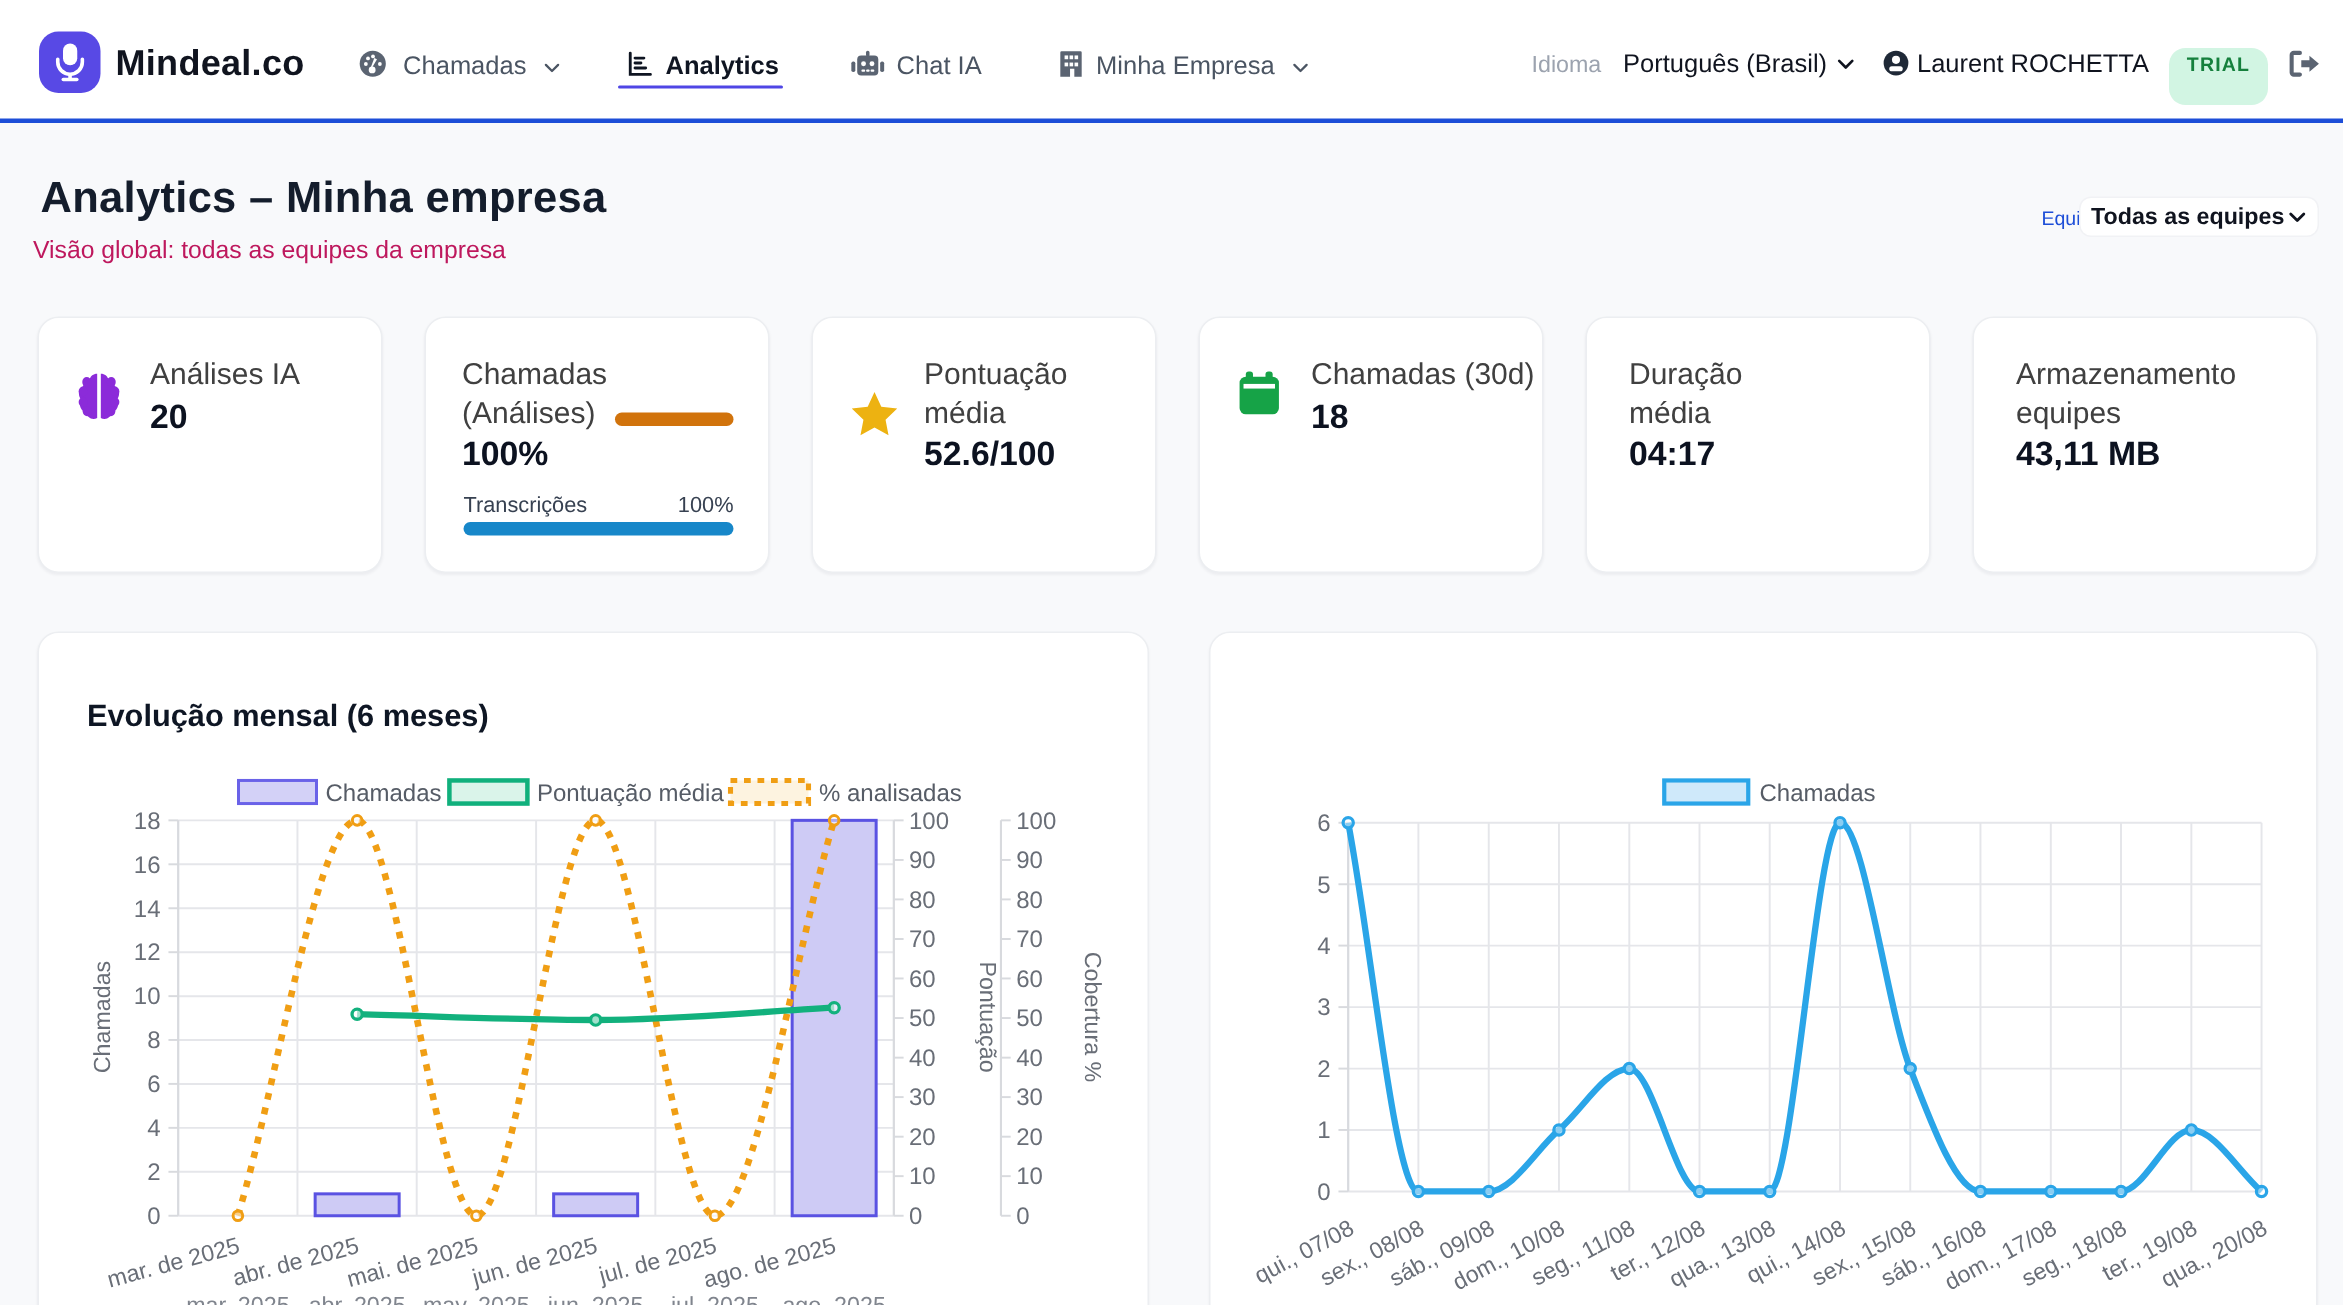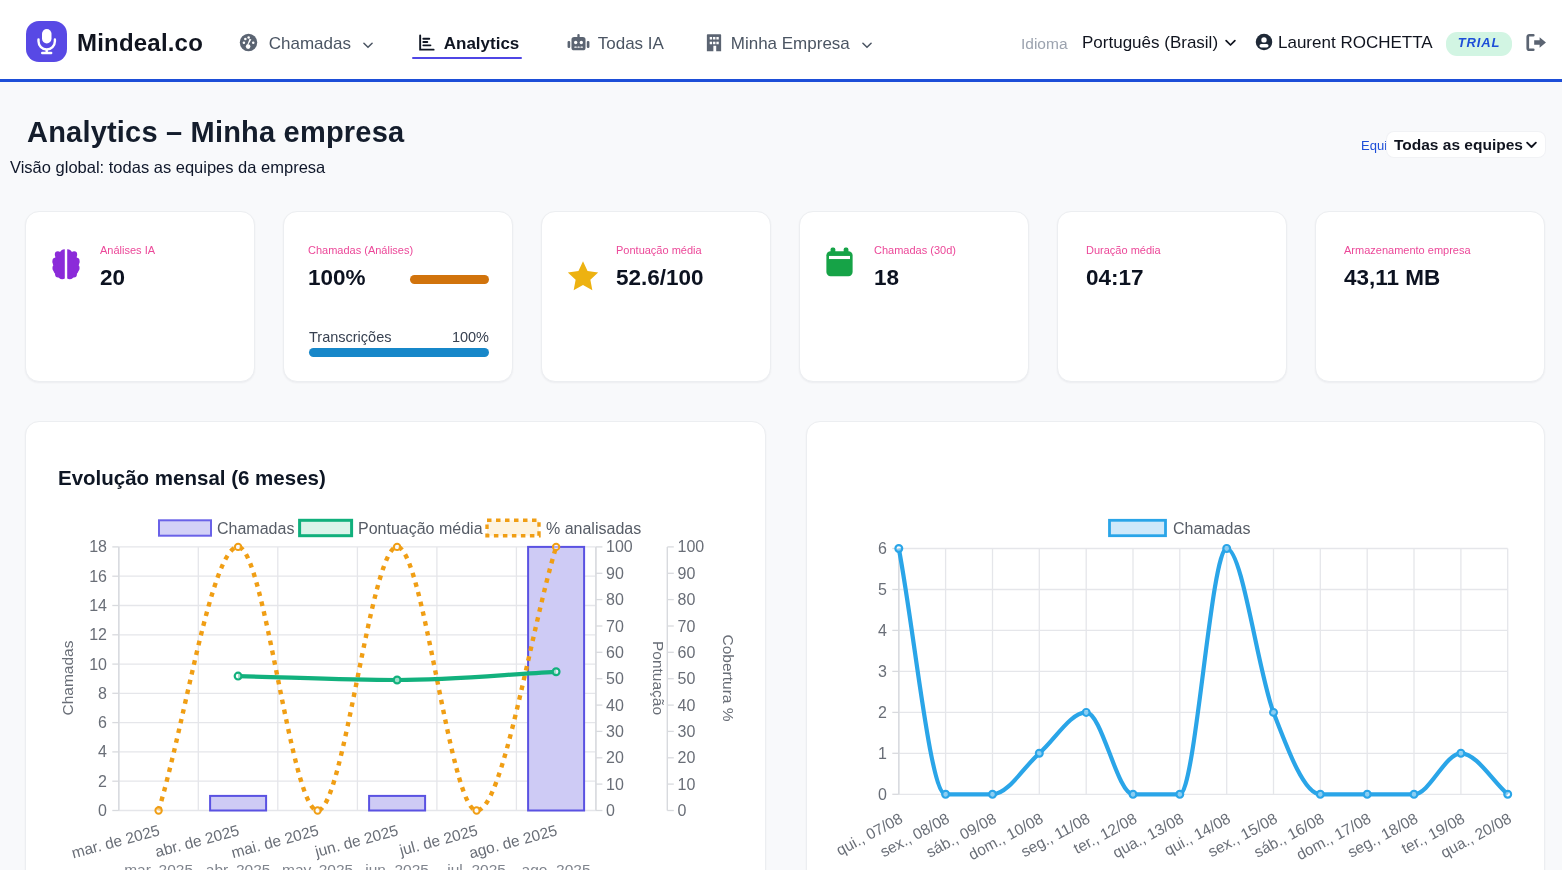--- a/index.html
+++ b/index.html
@@ -10,32 +10,32 @@
 
   
   header { position:absolute; left:0; top:0; width:1562px; height:82px; background:#fff; border-bottom:3px solid #1d4ed8; z-index:5; }
   .logo { position:absolute; left:26px; top:21px; width:41px; height:41px; border-radius:13px; background:#5849e5; }
   .brand { position:absolute; left:77px; top:29px; font-size:24px; font-weight:bold; color:#10141f; letter-spacing:0.2px; }
   .nav-it { position:absolute; top:33px; height:24px; font-size:17px; color:#4b5563; white-space:nowrap; }
   .nav-it svg { vertical-align:-3px; }
   .nav-act { color:#0f1522; font-weight:bold; }
   .underline { position:absolute; left:412px; top:56.5px; width:110px; height:2.6px; background:#4f46e5; border-radius:2px; }
   .hdr-right { position:absolute; top:33px; font-size:17px; color:#10141f; white-space:nowrap; }
-  .trial { position:absolute; left:1446px; top:32px; width:66px; height:24px; border-radius:11px; background:#d2f5e3; color:#1d4ed8; font-size:13px; font-weight:bold; text-align:center; line-height:21px; letter-spacing:0.8px;font-style:italic; }
+  .trial { position:absolute; left:1446px; top:32px; width:66px; height:38px; border-radius:11px; background:#d2f5e3; color:#15803d; font-size:13px; font-weight:bold; text-align:center; line-height:21px; letter-spacing:0.8px; }
 
   
   h1 { position:absolute; left:27px; top:116px; font-size:29px; font-weight:bold; color:#141d2c; letter-spacing:0.2px; }
-  .sub { position:absolute; left:10px; top:158px; font-size:16.5px; color:#0f172a; }
+  .sub { position:absolute; left:22px; top:158px; font-size:16.5px; color:#be185d; }
   .equipe-lbl { position:absolute; left:1361px; top:138px; font-size:13px; color:#1d4ed8; }
   .equipe-sel { position:absolute; left:1387px; top:132px; width:158px; height:25px; background:#fff; border-radius:7px; font-size:15.5px; font-weight:bold; color:#10141f; line-height:25px; padding-left:7px; box-shadow:0 0 0 1px #f1f2f5; }
 
   
   .card { position:absolute; background:#fff; border:1px solid #eceef1; border-radius:14px; box-shadow:0 1px 2px rgba(16,24,40,.05); }
   .kpi { top:211px; width:230px; height:171px; padding:26px 25px 0 24px; }
-  .kpi .lab { font-size:11px; color:#ec4899; line-height:25.5px; }
+  .kpi .lab { font-size:20px; color:#404040; line-height:25.5px; }
   .kpi .val { font-size:22.5px; font-weight:bold; color:#0c1220; line-height:27px; margin-top:0px; }
   .kicon { position:absolute; left:24px; top:35px; }
   .ktext { margin-left:50px; width:122px; }
   .row2 { display:flex; justify-content:space-between; font-size:14.5px; color:#374151; }
   .pbar { height:9.4px; border-radius:5px; margin-top:3px; }
 
   
   .chart-card { top:421px; height:480px; }
   .chart-title { position:absolute; left:32px; top:44px; font-size:20.5px; font-weight:bold; color:#0e1624; }
 </style>
@@ -89,21 +89,21 @@
       <rect x="14.5" y="1" width="3" height="5" rx="1.4"></rect>
       <rect x="7" y="5" width="18" height="17" rx="3.4"></rect>
       <g fill="#fff">
           <circle cx="12.4" cy="12" r="2.1"></circle>
           <circle cx="19.6" cy="12" r="2.1"></circle>
           <rect x="10.6" y="17" width="3.2" height="1.8" rx="0.8"></rect>
           <rect x="14.6" y="17" width="3" height="1.8" rx="0.8"></rect>
           <rect x="18.4" y="17" width="3.2" height="1.8" rx="0.8"></rect>
         </g>
     </svg>
-    <span style="margin-left:2px">Todas IA</span>
+    <span style="margin-left:2px">Chat IA</span>
   </div>
 
   <div class="nav-it" style="left:706px">
     <svg width="16" height="19" viewBox="0 0 20 24" fill="#5b6472">
       <path d="M2 1.5h16a1 1 0 0 1 1 1V23h-6.2v-6.8h-3.6V23H1V2.5a1 1 0 0 1 1-1z"></path>
       <g fill="#fff">
           <rect x="4.6" y="5" width="3" height="3.2"></rect>
           <rect x="8.8" y="5" width="3" height="3.2"></rect>
           <rect x="13" y="5" width="3" height="3.2"></rect>
           <rect x="4.6" y="11" width="3" height="3.2"></rect>
@@ -204,21 +204,21 @@
     <div class="val">18</div>
   </div>
 </div>
 
 <div class="card kpi" style="left:1057px; padding-left:28px">
   <div class="lab" style="width:130px">Duração média</div>
   <div class="val">04:17</div>
 </div>
 
 <div class="card kpi" style="left:1315px; padding-left:28px">
-  <div class="lab" style="width:135px">Armazenamento empresa</div>
+  <div class="lab" style="width:135px">Armazenamento equipes</div>
   <div class="val">43,11 MB</div>
 </div>
 
 <div class="card chart-card" style="left:25px; width:741px">
   <div class="chart-title">Evolução mensal (6 meses)</div>
   <svg width="741" height="480" viewBox="0 0 741 480" style="position:absolute;left:0;top:0;font-family:'Liberation Sans',sans-serif">
 <line x1="92.8" y1="388.5" x2="569.9" y2="388.5" stroke="#e5e6ea" stroke-width="1.3"></line>
 <line x1="92.8" y1="359.2" x2="569.9" y2="359.2" stroke="#e5e6ea" stroke-width="1.3"></line>
 <line x1="92.8" y1="329.9" x2="569.9" y2="329.9" stroke="#e5e6ea" stroke-width="1.3"></line>
 <line x1="92.8" y1="300.6" x2="569.9" y2="300.6" stroke="#e5e6ea" stroke-width="1.3"></line>

